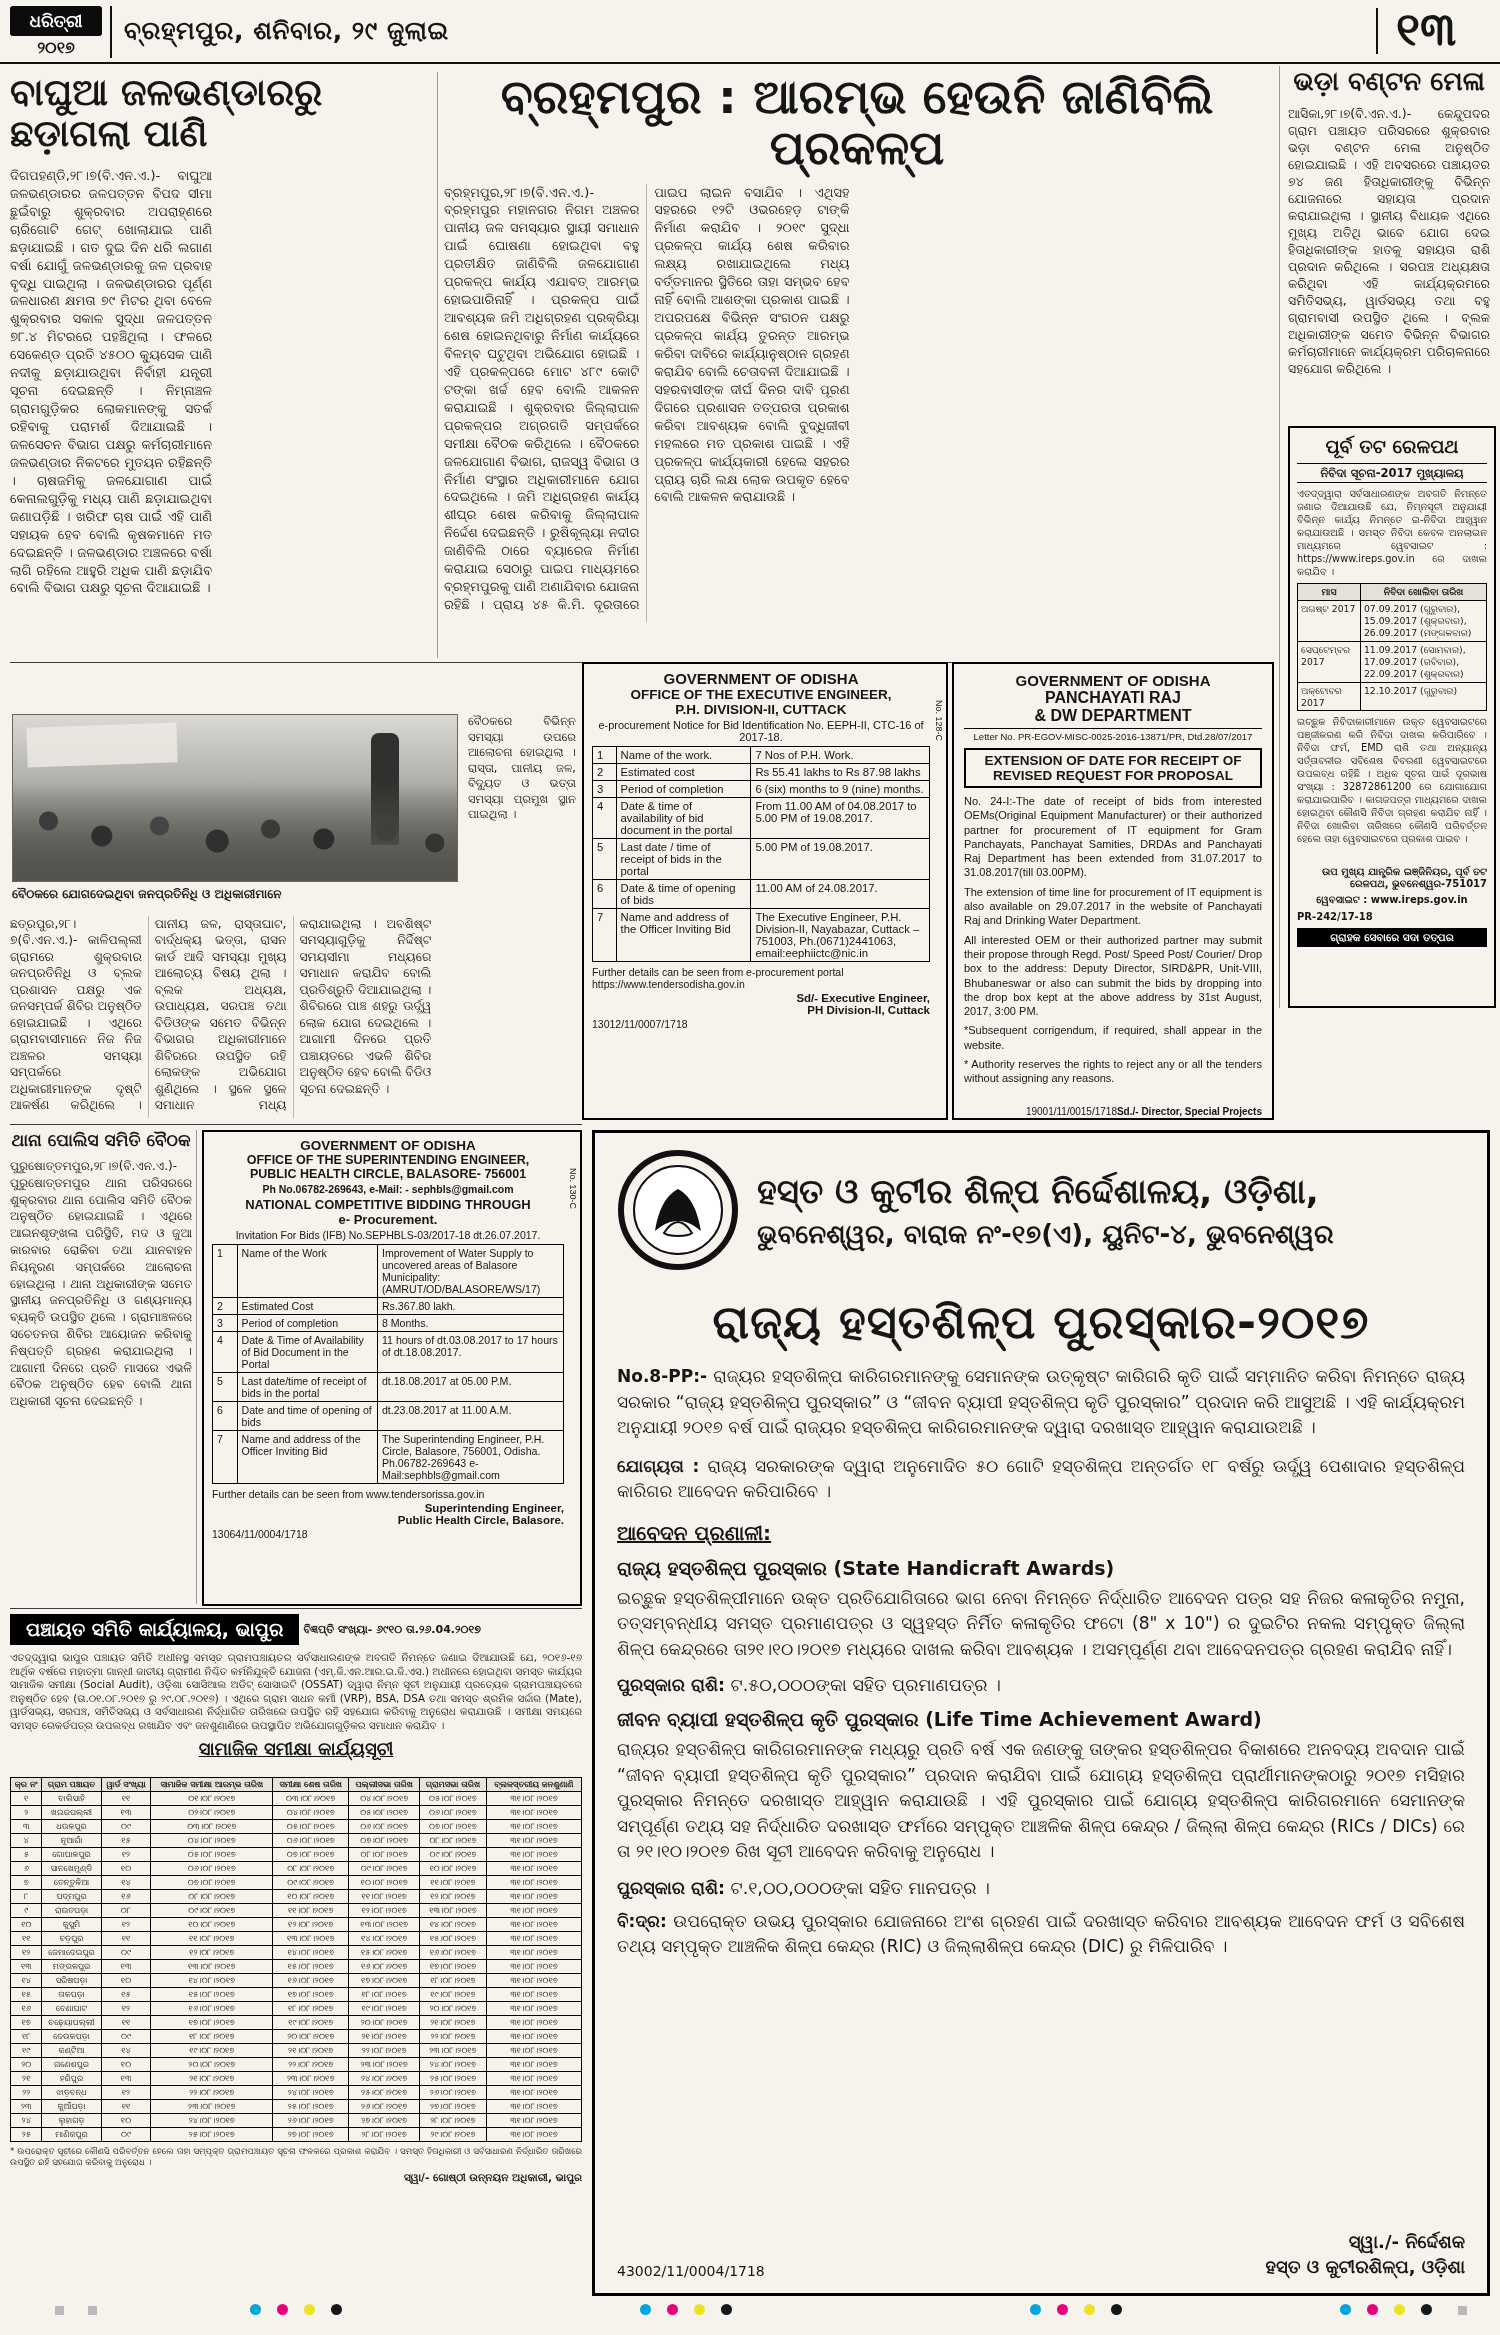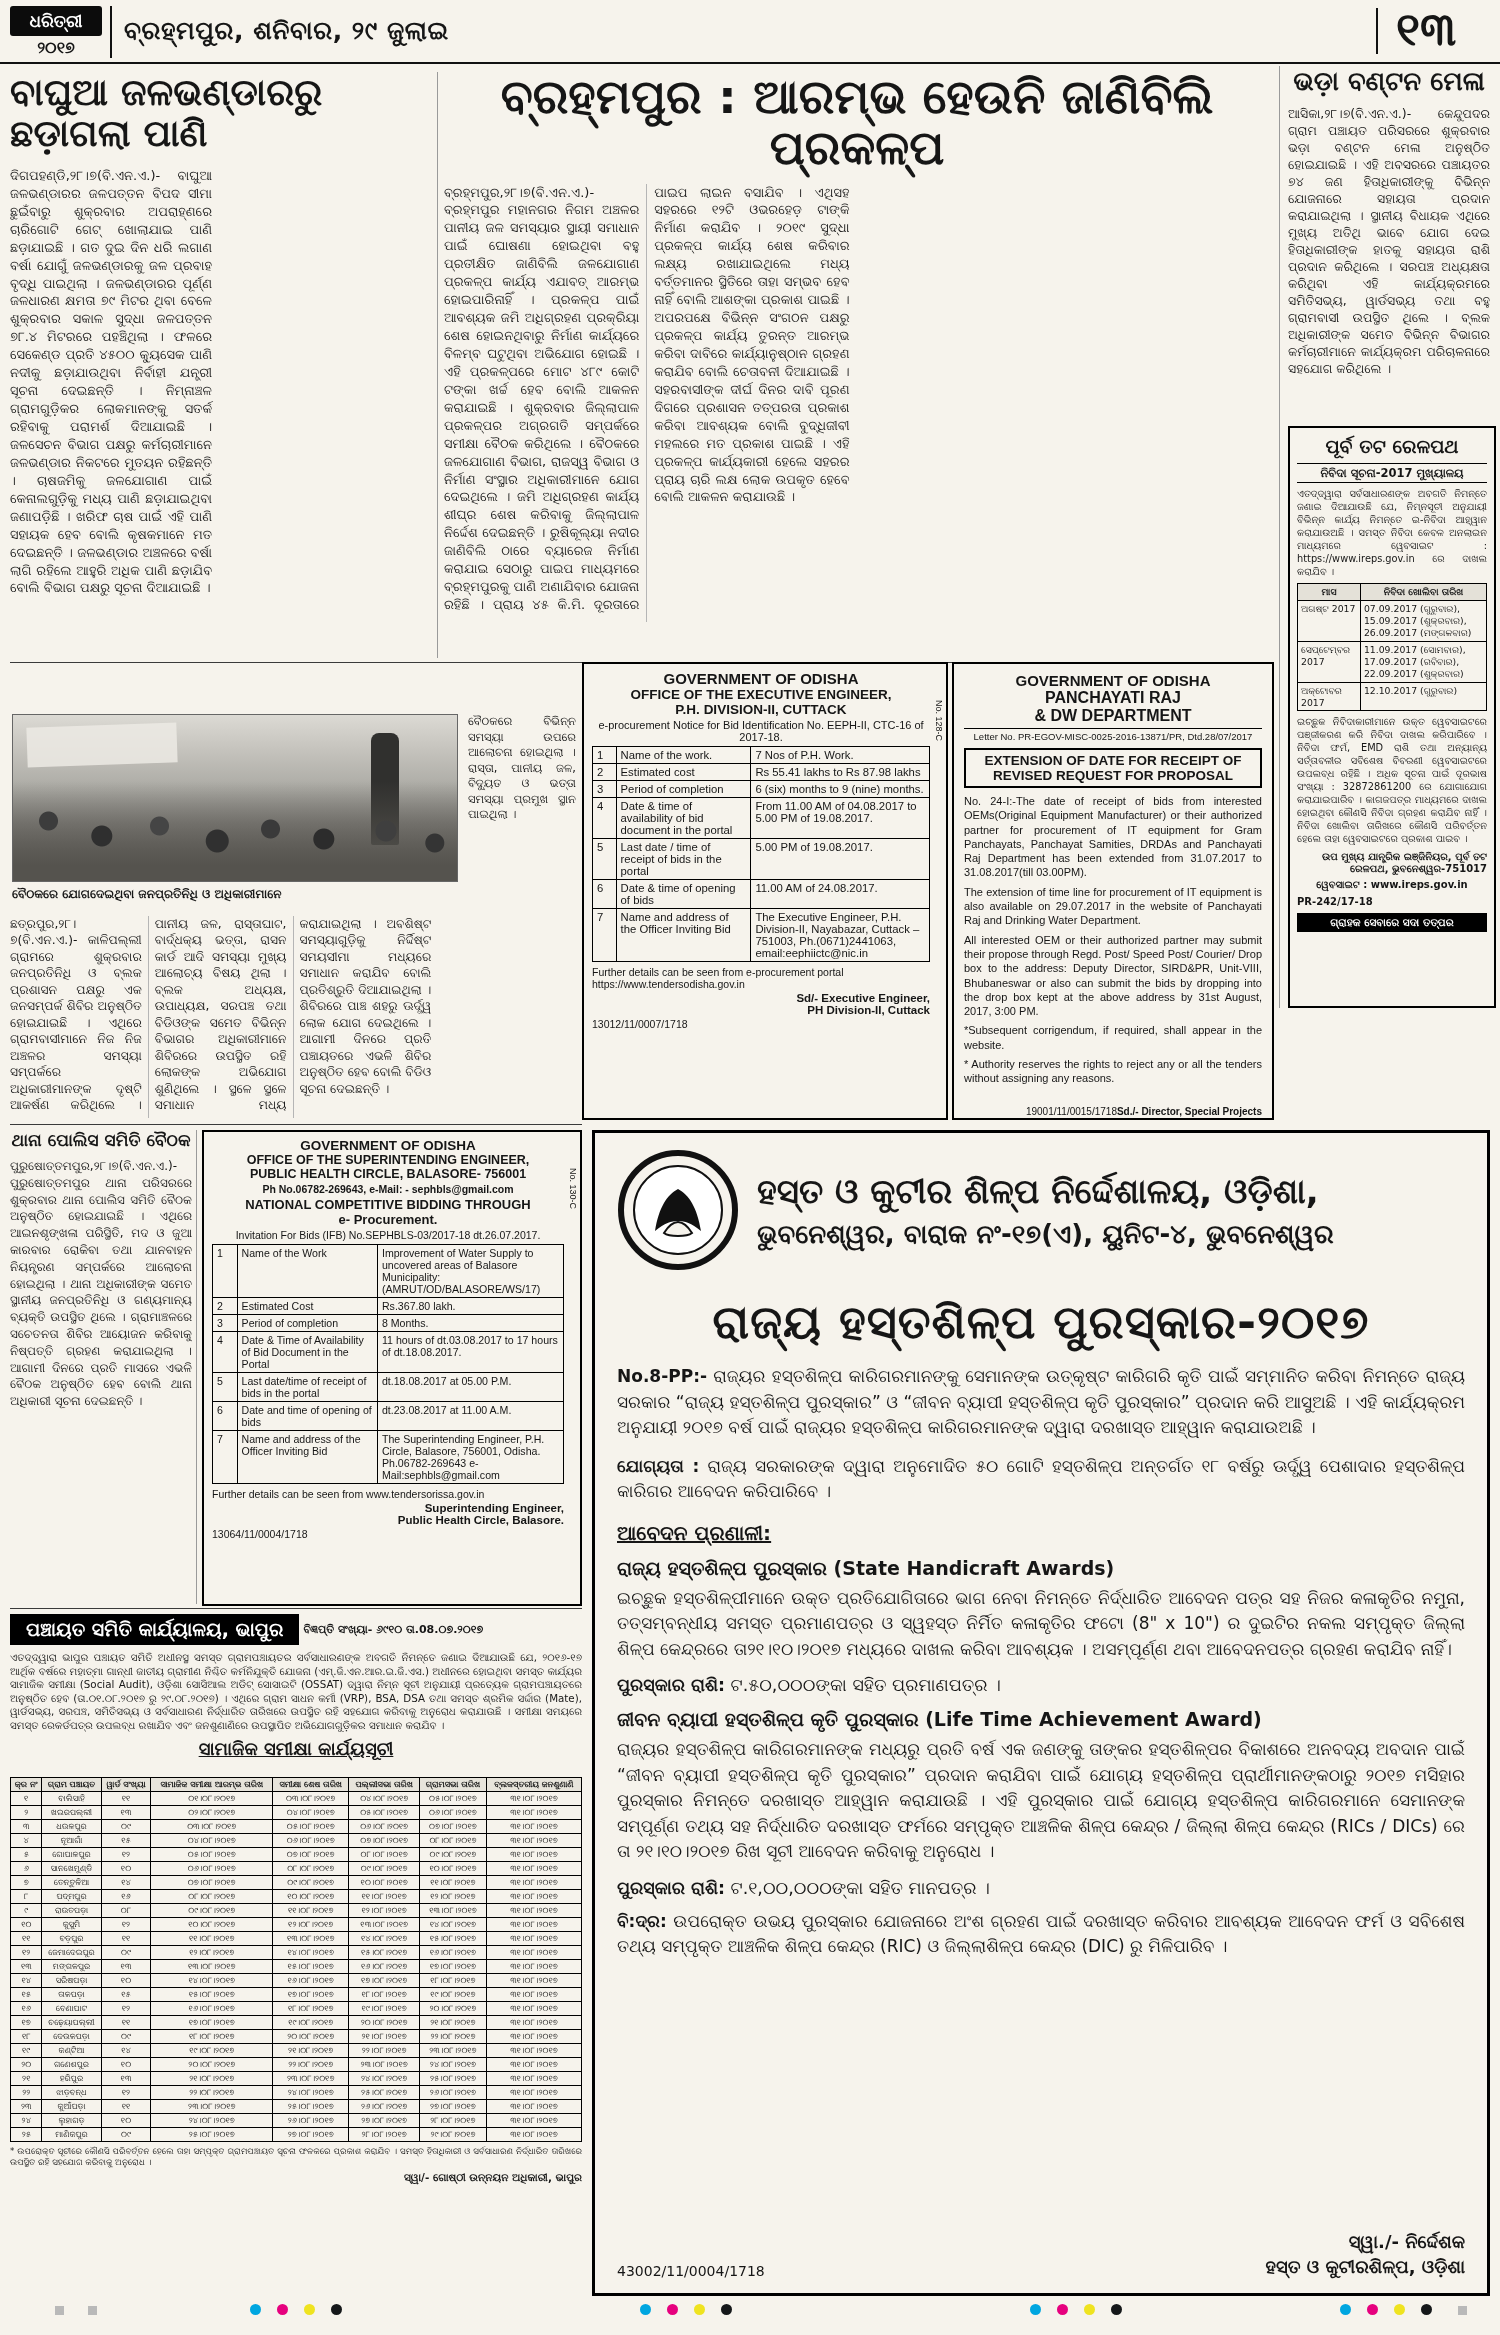--- a/index.html
+++ b/index.html
@@ -42,21 +42,21 @@
 
   
   .secD{left:1288px;top:426px;width:208px;height:582px;border:2px solid #000;padding:7px;background:#f6f3ec}
   .d-title{text-align:center;font-size:19px;font-weight:bold}
   .d-sub{text-align:center;font-size:11.5px;font-weight:bold;border-top:1px solid #000;border-bottom:1px solid #000;
          padding:2px 0;margin:5px 0}
   .d-small{font-size:9.8px;line-height:1.32;text-align:justify}
   .d-table{width:100%;border-collapse:collapse;margin:5px 0;font-size:9.3px}
   .d-table th,.d-table td{border:1px solid #000;padding:2px 3px;vertical-align:top;text-align:left}
   .d-table th{background:#e4e1d8;text-align:center}
-  .d-sig{font-size:10px;font-weight:bold;text-align:right;margin-top:5px}
+  .d-sig{font-size:10px;font-weight:bold;text-align:right;margin-top:20px}
   .d-web{font-size:10px;font-weight:bold;text-align:center;margin-top:4px}
   .d-foot{display:flex;justify-content:space-between;font-size:10px;font-weight:bold;margin-top:5px}
   .d-slogan{background:#000;color:#fff;text-align:center;font-size:10.5px;font-weight:bold;
             padding:3px 0;margin-top:6px}
 
   
   .secE{left:10px;top:668px;width:566px;height:452px}
   .e-head{font-size:30px;font-weight:bold}
   .photo{position:absolute;left:2px;top:46px;width:446px;height:168px;border:1px solid #666;overflow:hidden;
          background:linear-gradient(180deg,#dcdad4 0%,#c6c4be 20%,#abaaa4 45%,#8f8d88 65%,#6e6c67 100%)}
@@ -406,21 +406,21 @@
       <span class="j-sig">
         <span style="display:block">ସ୍ୱା./- ନିର୍ଦ୍ଦେଶକ</span>
         <span style="display:block">ହସ୍ତ ଓ କୁଟୀରଶିଳ୍ପ, ଓଡ଼ିଶା</span>
       </span>
     </div>
   </div>
 
   <div class="abs secK">
     <div class="k-barrow">
       <span class="k-bar">ପଞ୍ଚାୟତ ସମିତି କାର୍ଯ୍ୟାଳୟ, ଭାପୁର</span>
-      <span class="k-adno">ବିଜ୍ଞପ୍ତି ସଂଖ୍ୟା- ୬୯୧୦ ତା.08.୦୭.୨୦୧୭</span>
+      <span class="k-adno">ବିଜ୍ଞପ୍ତି ସଂଖ୍ୟା- ୬୯୧୦ ତା.୨୬.04.୨୦୧୭</span>
     </div>
     <div class="k-body">ଏତଦ୍‌ଦ୍ୱାରା ଭାପୁର ପଞ୍ଚାୟତ ସମିତି ଅଧୀନସ୍ଥ ସମସ୍ତ ଗ୍ରାମପଞ୍ଚାୟତର ସର୍ବସାଧାରଣଙ୍କ ଅବଗତି ନିମନ୍ତେ ଜଣାଇ ଦିଆଯାଉଛି ଯେ, ୨୦୧୬-୧୭ ଆର୍ଥିକ ବର୍ଷରେ ମହାତ୍ମା ଗାନ୍ଧୀ ଜାତୀୟ ଗ୍ରାମୀଣ ନିଶ୍ଚିତ କର୍ମନିଯୁକ୍ତି ଯୋଜନା (ଏମ୍.ଜି.ଏନ.ଆର.ଇ.ଜି.ଏସ.) ଅଧୀନରେ ହୋଇଥିବା ସମସ୍ତ କାର୍ଯ୍ୟର ସାମାଜିକ ସମୀକ୍ଷା (Social Audit), ଓଡ଼ିଶା ସୋସିଆଲ ଅଡିଟ୍ ସୋସାଇଟି (OSSAT) ଦ୍ୱାରା ନିମ୍ନ ସୂଚୀ ଅନୁଯାୟୀ ପ୍ରତ୍ୟେକ ଗ୍ରାମପଞ୍ଚାୟତରେ ଅନୁଷ୍ଠିତ ହେବ (ତା.୦୧.୦୮.୨୦୧୭ ରୁ ୨୯.୦୮.୨୦୧୭) । ଏଥିରେ ଗ୍ରାମ ସାଧନ କର୍ମୀ (VRP), BSA, DSA ତଥା ସମସ୍ତ ଶ୍ରମିକ ସର୍ଦ୍ଦାର (Mate), ୱାର୍ଡସଭ୍ୟ, ସରପଞ୍ଚ, ସମିତିସଭ୍ୟ ଓ ସର୍ବସାଧାରଣ ନିର୍ଦ୍ଧାରିତ ତାରିଖରେ ଉପସ୍ଥିତ ରହି ସହଯୋଗ କରିବାକୁ ଅନୁରୋଧ କରାଯାଉଛି । ସମୀକ୍ଷା ସମୟରେ ସମସ୍ତ ରେକର୍ଡପତ୍ର ଉପଲବ୍ଧ ରଖାଯିବ ଏବଂ ଜନଶୁଣାଣିରେ ଉପସ୍ଥାପିତ ଅଭିଯୋଗଗୁଡ଼ିକର ସମାଧାନ କରାଯିବ ।</div>
     <div class="k-tabletitle">ସାମାଜିକ ସମୀକ୍ଷା କାର୍ଯ୍ୟସୂଚୀ</div>
     <table class="k-table">
       <thead>
           <tr>
             <th>କ୍ର ନଂ</th>
             <th>ଗ୍ରାମ ପଞ୍ଚାୟତ</th>
             <th>ୱାର୍ଡ ସଂଖ୍ୟା</th>
             <th>ସାମାଜିକ ସମୀକ୍ଷା ଆରମ୍ଭ ତାରିଖ</th>

